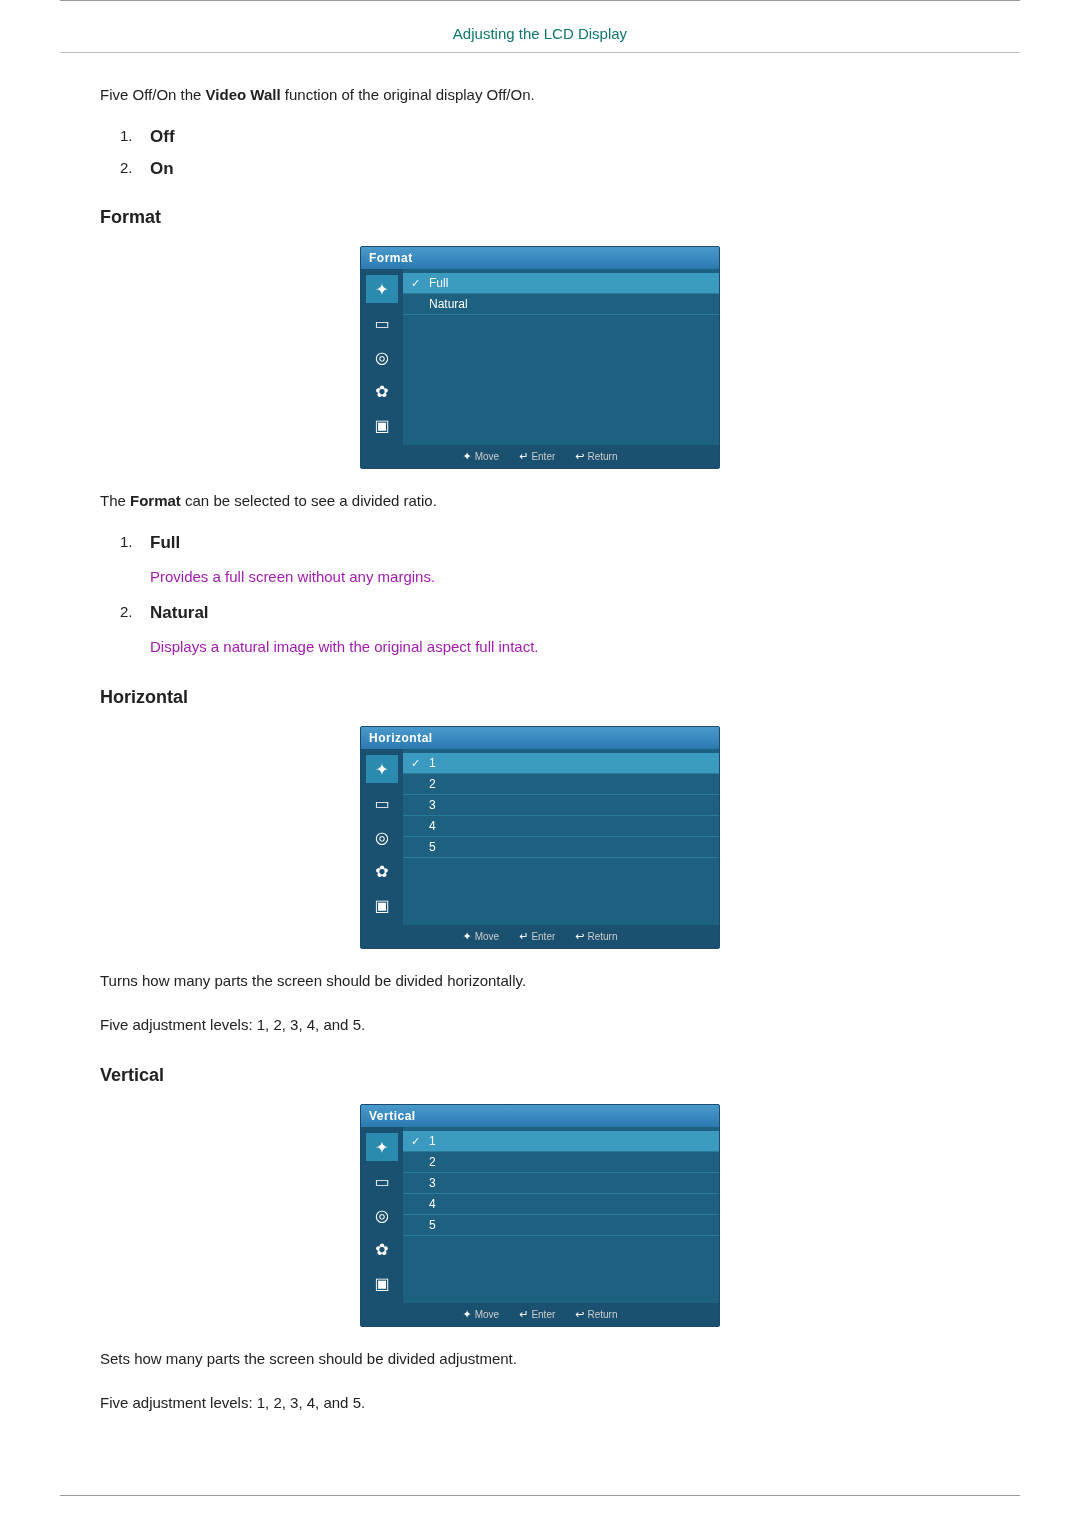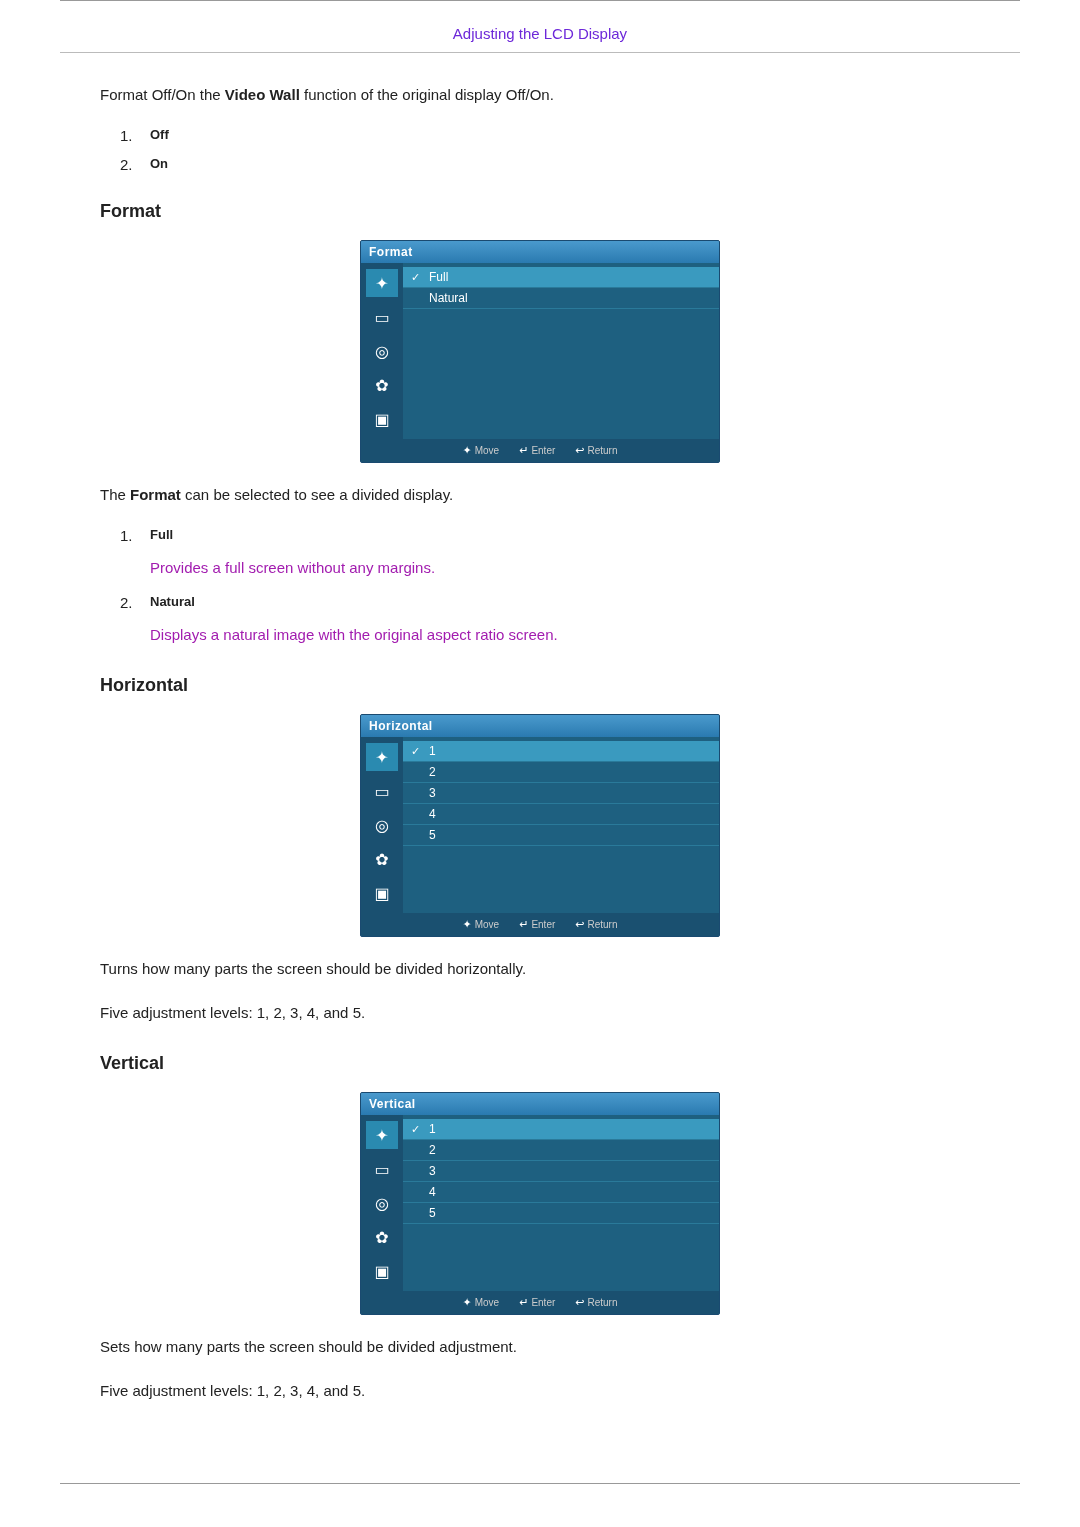--- a/index.html
+++ b/index.html
@@ -14,21 +14,21 @@
 
     .top-rule {
       border-top: 1px solid #999;
       margin: 0 60px;
       padding-top: 10px;
     }
 
     .page-title {
       text-align: center;
       font-size: 15px;
-      color: #6d28d9;
+      color: #0f766e;
       padding: 14px 0 10px 0;
       border-bottom: 1px solid #bbb;
       margin: 0 60px;
     }
 
     .content {
       padding: 30px 100px 40px 100px;
     }
 
     .intro-text {
@@ -45,21 +45,21 @@
       padding-left: 20px;
     }
 
     .list-number {
       min-width: 30px;
       font-size: 15px;
     }
 
     .list-label {
       font-weight: bold;
-      font-size: 13px;
+      font-size: 17px;
     }
 
     .list-desc {
       padding-left: 50px;
       margin-bottom: 14px;
       line-height: 1.6;
       color: #a21caf;
     }
 
     .section-heading {
@@ -172,21 +172,21 @@
   </style>
 </head>
 <body>
 
 <div class="top-rule"></div>
 <div class="page-title">Adjusting the LCD Display</div>
 
 <div class="content">
 
   <p class="intro-text">
-    <span>Format Off/On the </span><b>Video Wall</b><span> function of the original display Off/On.</span>
+    <span>Five Off/On the </span><b>Video Wall</b><span> function of the original display Off/On.</span>
   </p>
 
   <div class="list-item">
     <span class="list-number">1.</span>
     <span class="list-label">Off</span>
   </div>
   <div class="list-item">
     <span class="list-number">2.</span>
     <span class="list-label">On</span>
   </div>
@@ -225,34 +225,34 @@
         <span>Enter</span>
       </div>
       <div class="menu-footer-item">
         <span class="footer-icon">↩</span>
         <span>Return</span>
       </div>
     </div>
   </div>
 
   <p class="intro-text">
-    <span>The </span><b>Format</b><span> can be selected to see a divided display.</span>
+    <span>The </span><b>Format</b><span> can be selected to see a divided ratio.</span>
   </p>
 
   <div class="list-item">
     <span class="list-number">1.</span>
     <span class="list-label">Full</span>
   </div>
   <p class="list-desc">Provides a full screen without any margins.</p>
 
   <div class="list-item">
     <span class="list-number">2.</span>
     <span class="list-label">Natural</span>
   </div>
-  <p class="list-desc">Displays a natural image with the original aspect ratio screen.</p>
+  <p class="list-desc">Displays a natural image with the original aspect full intact.</p>
 
   <div class="section-heading">Horizontal</div>
 
   <div class="menu-screenshot">
     <div class="menu-title-bar">Horizontal</div>
     <div class="menu-body">
       <div class="menu-icons">
         <div class="menu-icon-item active">✦</div>
         <div class="menu-icon-item">▭</div>
         <div class="menu-icon-item">◎</div>

